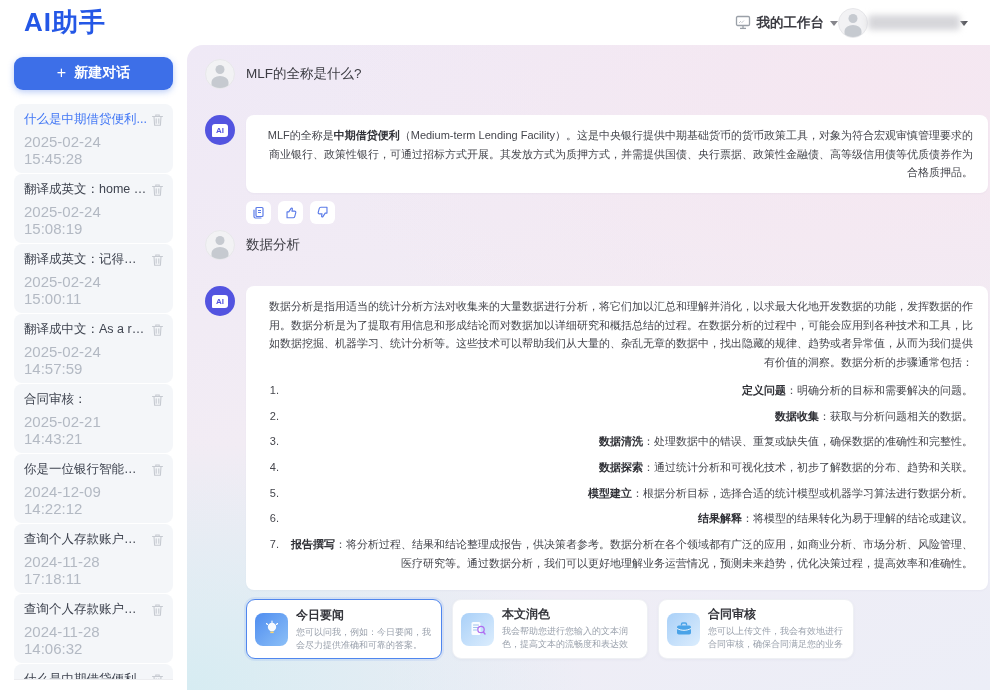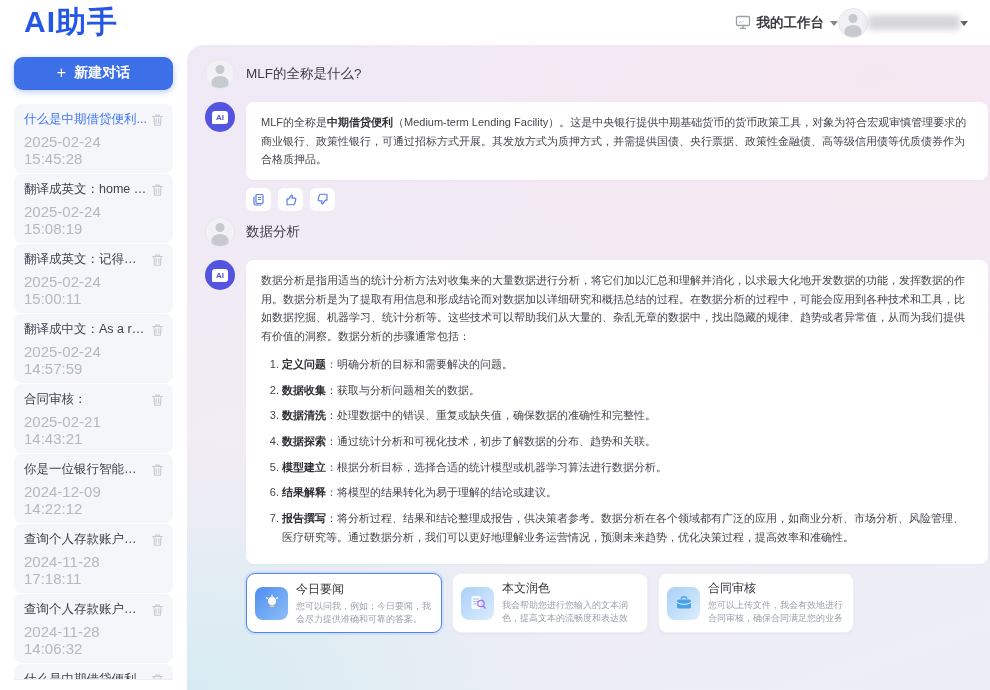--- a/index.html
+++ b/index.html
@@ -1,21 +1,21 @@
 <!DOCTYPE html>
 <html><head>
 <meta charset="utf-8">
 <style>
   * { margin:0; padding:0; box-sizing:border-box; }
   html,body { width:990px; height:690px; }
   body { font-family:"Liberation Sans","DejaVu Sans",sans-serif; background:#fff; position:relative; overflow:hidden; color:#333; }
 
   
   .header { position:absolute; top:0; left:0; right:0; height:45px; background:#fff; display:flex; align-items:center; justify-content:space-between; padding:0 22px 0 24px; z-index:5; }
-  .logo { font-size:30px; font-weight:800; color:#2457e6; letter-spacing:1px; }
+  .logo { font-size:26px; font-weight:800; color:#2457e6; letter-spacing:1px; }
   .header-right { display:flex; align-items:center; gap:0; }
   .workspace { display:flex; align-items:center; gap:6px; font-size:13.5px; font-weight:600; color:#3c3c43; cursor:pointer; }
   .caret { width:0; height:0; border-left:4.5px solid transparent; border-right:4.5px solid transparent; border-top:5.5px solid #86868c; margin-top:2px; }
   .avatar { width:30px; height:30px; border-radius:50%; background:#f2f2f4; border:1px solid #e7e7ea; position:relative; overflow:hidden; flex:none; }
   .avatar::before { content:""; position:absolute; top:5px; left:50%; transform:translateX(-50%); width:9px; height:9px; border-radius:50%; background:#c6cad0; }
   .avatar::after { content:""; position:absolute; top:16px; left:50%; transform:translateX(-50%); width:17px; height:12px; border-radius:50% 50% 4px 4px; background:#c6cad0; }
   .username-blur { width:92px; height:15px; border-radius:3px; background:#d6d6da; filter:blur(3px); }
 
   
   .sidebar { position:absolute; top:45px; left:0; width:187px; bottom:0; background:#fff; display:flex; flex-direction:column; padding:12px 14px 0 14px; }
@@ -33,21 +33,21 @@
   
   .main { position:absolute; top:45px; left:187px; right:0; bottom:0; border-radius:16px 0 0 0; overflow:hidden;
     background:
       radial-gradient(120% 90% at 88% 8%, rgba(246,230,240,.85), rgba(246,230,240,0) 60%),
       radial-gradient(90% 70% at 0% 100%, rgba(213,236,242,.95), rgba(213,236,242,0) 55%),
       linear-gradient(160deg,#efe9f6 0%, #f2ecf4 45%, #eceef7 100%);
     padding:10px 2px 0 18px; }
 
   .msg-row { display:flex; gap:11px; }
   .msg-row.user { align-items:center; min-height:34px; margin-top:2px; }
-  .msg-row.ai { align-items:flex-start; margin-top:11px; }
+  .msg-row.ai { align-items:flex-start; margin-top:24px;text-align:right; }
   .user-text { font-size:13.5px; color:#3c3c43; }
 
   .ai-avatar { width:30px; height:30px; border-radius:50%; background:#5354e0; flex:none; display:flex; align-items:center; justify-content:center; }
   .ai-chip { width:16px; height:13px; background:#fff; border-radius:3px 3px 3px 1px; display:flex; align-items:center; justify-content:center; font-size:8px; font-weight:800; color:#5354e0; }
 
   .bubble { background:#fff; border-radius:8px; padding:11px 15px; flex:1; font-size:11px; line-height:1.7; color:#45464d; box-shadow:0 1px 2px rgba(80,80,120,.04); }
   .bubble b { color:#2f3036; }
   .steps { margin:9px 0 0 0; padding-left:21px; }
   .steps li { margin-bottom:7px; }
 
@@ -55,21 +55,21 @@
   .act-btn { width:25px; height:23px; background:#fff; border:none; border-radius:6px; display:flex; align-items:center; justify-content:center; cursor:pointer; padding:0; }
 
   
   .bottom-row { display:flex; margin:9px 0 0 41px; }
   .grid { display:grid; grid-template-columns:repeat(3,196px); gap:7px 10px; }
   .card { background:#fff; border:1px solid #eef0f4; border-radius:9px; padding:6px 8px; display:flex; gap:8px; align-items:center; cursor:pointer; box-shadow:0 1px 3px rgba(90,90,140,.05); }
   .card.selected { border:1px solid #4f86ee; box-shadow:0 0 0 2px rgba(79,134,238,.12); }
   .fi { width:33px; height:33px; border-radius:8px; flex:none; display:flex; align-items:center; justify-content:center; background:linear-gradient(135deg,#a9d0f8,#dcedfd); }
   .fi.deep { background:linear-gradient(135deg,#4f8df0,#8cc0f7); }
   .card-txt { flex:1; min-width:0; }
-  .card-title { font-size:12px; font-weight:400; color:#34353b; margin-bottom:2px; }
+  .card-title { font-size:12px; font-weight:700; color:#34353b; margin-bottom:2px; }
   .card-desc { font-size:9px; color:#9ba2ad; line-height:1.45; max-height:27px; overflow:hidden; }
 </style>
 </head>
 <body>
 
 <div class="header">
   <div class="logo">AI助手</div>
   <div class="header-right">
     <div class="workspace">
       <svg width="16" height="15" viewBox="0 0 16 15">

